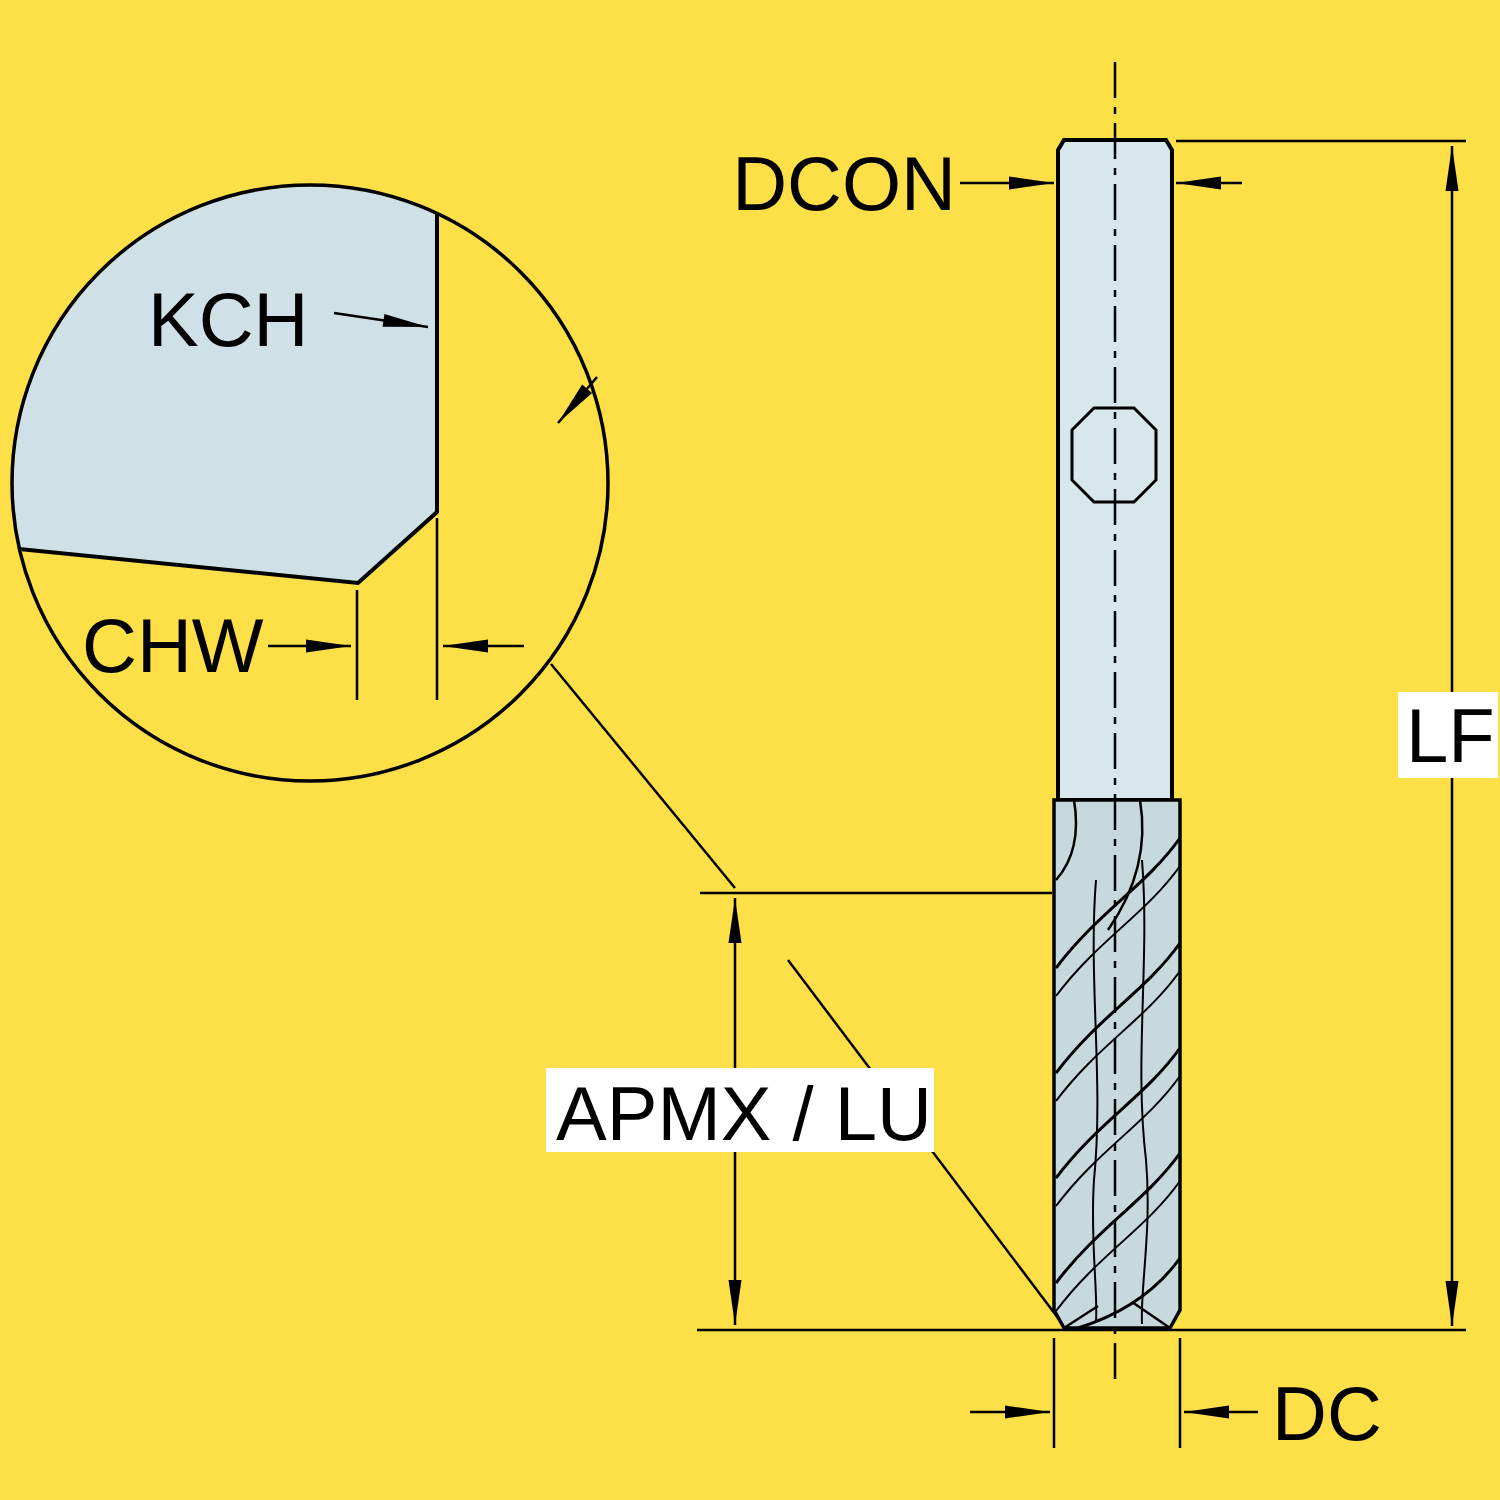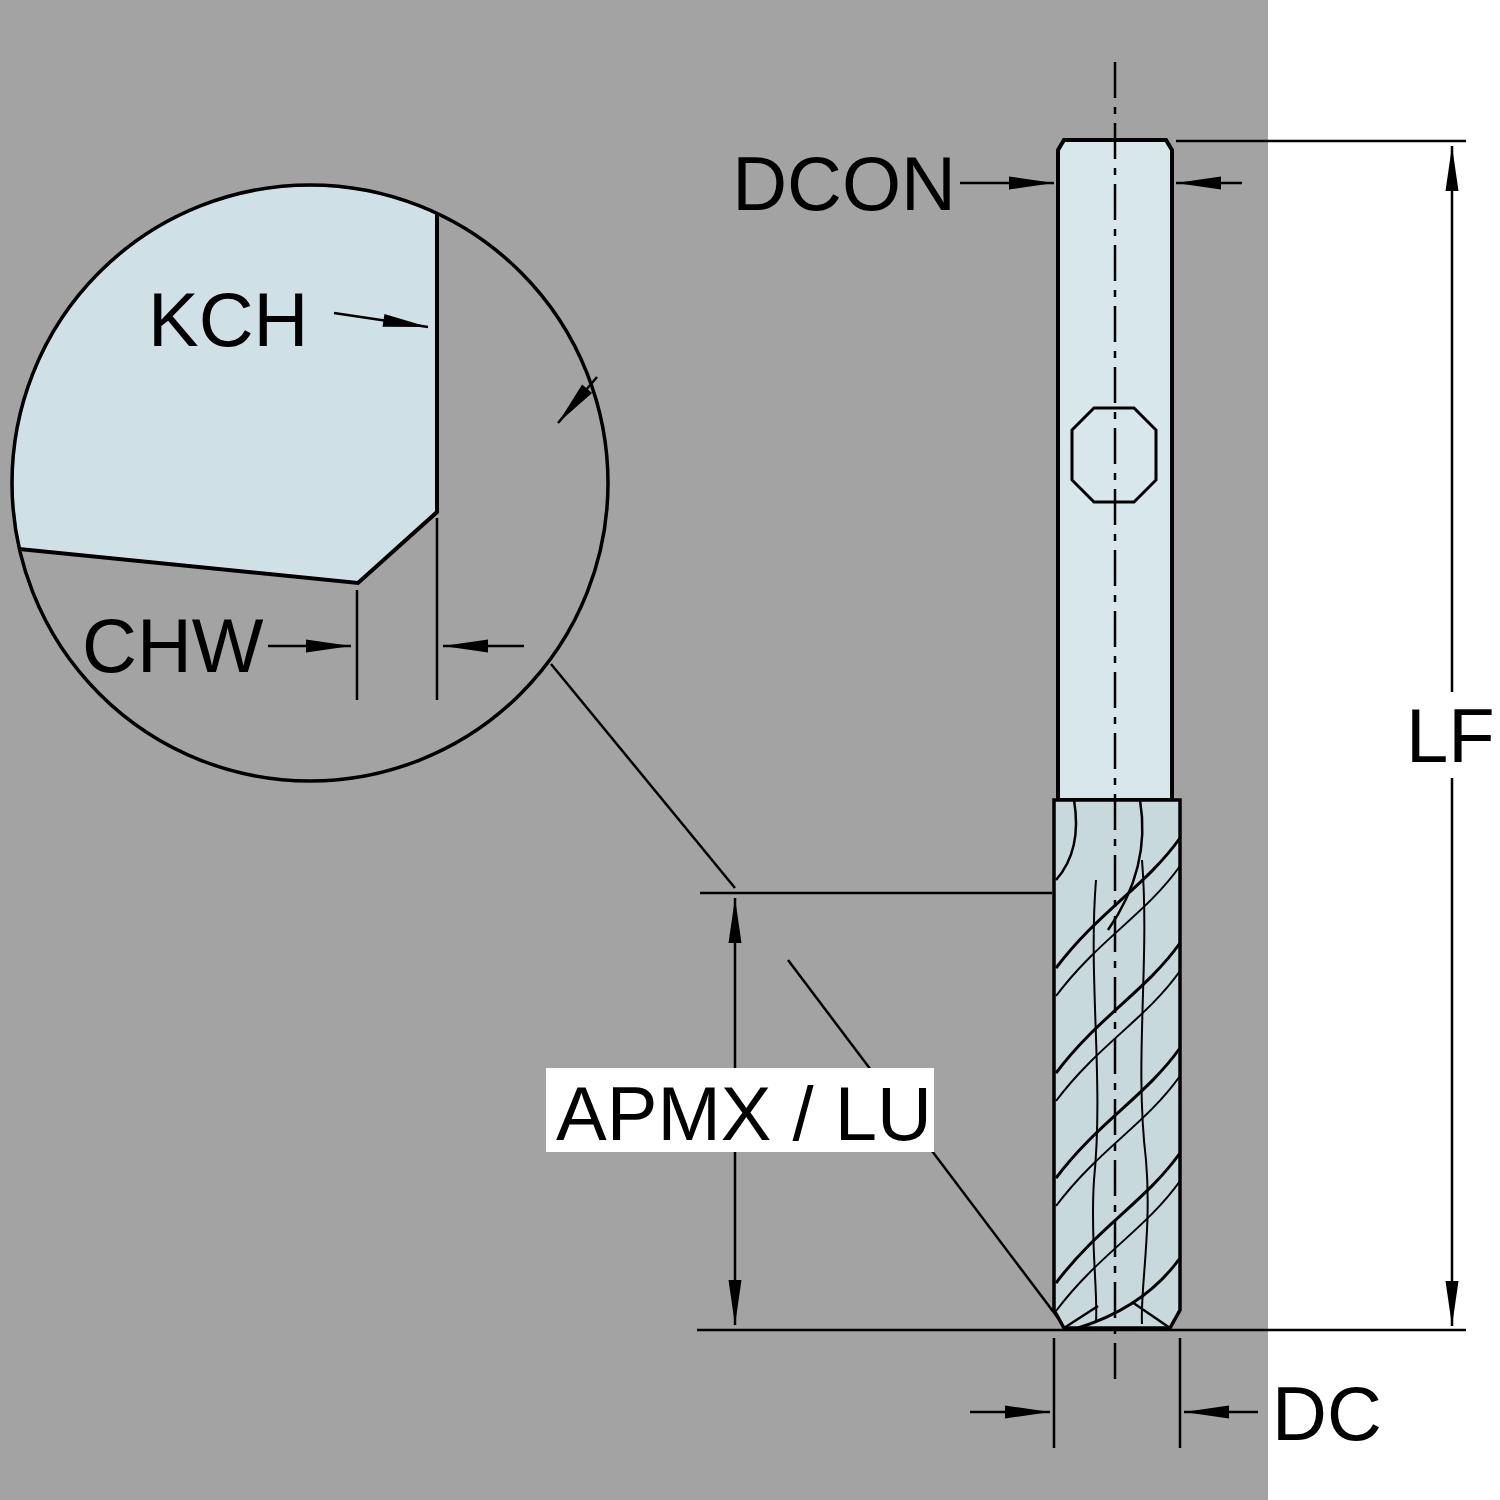--- a/index.html
+++ b/index.html
@@ -1,19 +1,19 @@
 <!DOCTYPE html>
 <html><head>
 <meta charset="utf-8">
 <style>
   html, body { margin: 0; padding: 0; background: #ffffff; }
   .stage {
-    width: 1268px; height: 1500px;
+    width: 1500px; height: 1500px;
     position: relative;
-    background: #a3a3a3;
+    background: #fde047;
     font-family: "Liberation Sans", sans-serif;
   }
   svg { display: block; }
   text {
     font-family: "Liberation Sans", sans-serif;
     font-size: 76px;
     fill: #000000;
   }
 </style>
 </head>

